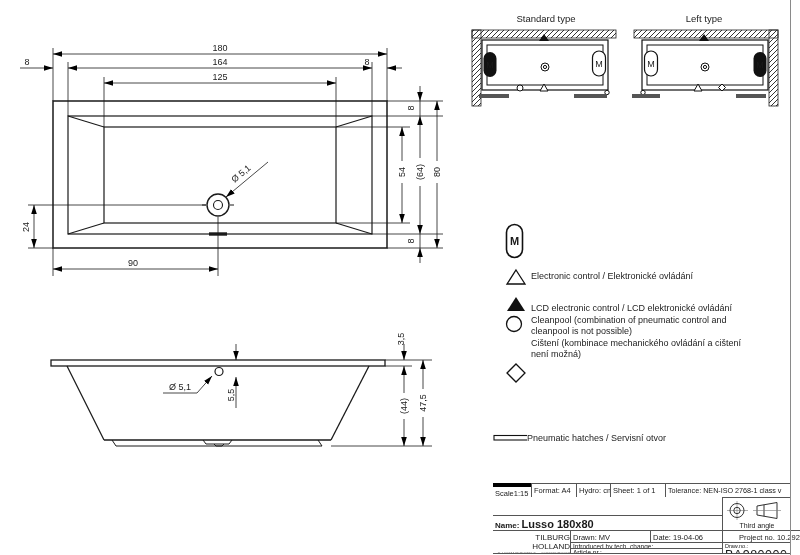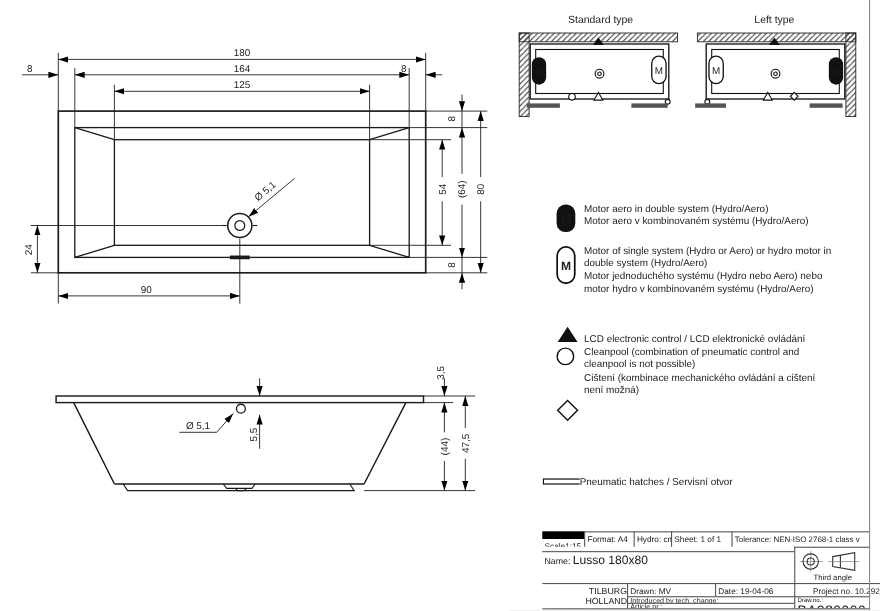--- a/index.html
+++ b/index.html
@@ -238,44 +238,38 @@
     </g>
     <path d="M70,63 L78,63 L74,56 z" fill="#fff" stroke="#111" stroke-width="1"></path>
     <path d="M98,56 L101.5,59.5 L98,63 L94.5,59.5 z" fill="#fff" stroke="#111" stroke-width="1"></path>
     <circle cx="19" cy="64.5" r="2.2" fill="#fff" stroke="#111" stroke-width="1"></circle>
     <g fill="#555">
       <rect x="8" y="66" width="28" height="4"></rect>
       <rect x="112" y="66" width="30" height="4"></rect>
     </g>
   </svg>
 
-  <div class="legend-row" style="top:185px">
-    <div class="legend-icon">
-        <svg width="20" height="27">
-      <rect x="1" y="1" width="17" height="25" rx="8" fill="#111"></rect>
-      <text x="9.5" y="18" text-anchor="middle" font-size="11" font-weight="bold" fill="#fff">M</text>
-    </svg>
-      </div>
-    <div class="legend-text">Motor aero in double system (Hydro/Aero)
-Motor aero v kombinovaném systému (Hydro/Aero)</div>
-  </div>
 
   <div class="legend-row" style="top:223px">
     <div class="legend-icon">
         <svg width="20" height="37">
       <rect x="1.5" y="1.5" width="16" height="33" rx="8" fill="none" stroke="#111" stroke-width="1.6"></rect>
       <text x="9.5" y="22" text-anchor="middle" font-size="11" font-weight="bold" fill="#111">M</text>
     </svg>
       </div>
-    <div class="legend-text">Motor of single system (Hydro or Aero) or hydro motor in
-double system (Hydro/Aero)
-Motor jednoduchého systému (Hydro nebo Aero) nebo
-motor hydro v kombinovaném systému (Hydro/Aero)</div>
-  </div>
-
+  </div>
+
+  <div class="legend-row" style="top:268px">
+    <div class="legend-icon">
+        <svg width="22" height="18">
+      <path d="M11,2 L20,16 L2,16 z" fill="#fff" stroke="#111" stroke-width="1.3"></path>
+    </svg>
+      </div>
+    <div class="legend-text" style="margin-top:3px">Electronic control / Elektronické ovládání</div>
+  </div>
 
   <div class="legend-row" style="top:295px">
     <div class="legend-icon">
         <svg width="22" height="18">
       <path d="M11,2 L20,16 L2,16 z" fill="#111"></path>
     </svg>
       </div>
     <div class="legend-text" style="margin-top:8px">LCD electronic control / LCD elektronické ovládání</div>
   </div>
 
@@ -303,27 +297,27 @@
     <div class="legend-icon" style="padding-left:0;margin-left:-4px">
         <svg width="38" height="10">
       <rect x="1" y="2.5" width="35" height="4.5" fill="#fff" stroke="#111" stroke-width="1.1"></rect>
     </svg>
       </div>
     <div class="legend-text">Pneumatic hatches / Servisní otvor</div>
   </div>
 
   <div class="tb">
 
-    <div class="cell r1 noleft" style="left:0;width:38px;border-top:7px solid #000000;">Scale1:15</div>
+    <div class="cell r1 noleft" style="left:0;width:38px;border-top:4px solid #000000;">Scale1:15</div>
     <div class="cell r1" style="left:38px;width:45px;">Format: A4</div>
     <div class="cell r1" style="left:83px;width:34px;">Hydro: cm</div>
     <div class="cell r1" style="left:117px;width:55px;">Sheet: 1  of  1</div>
     <div class="cell r1" style="left:172px;width:126px;font-size:7.2px;">Tolerance: NEN-ISO 2768-1 class v</div>
 
-    <div class="cell noleft" style="left:0;top:18px;width:229px;height:33px;">
+    <div class="cell noleft" style="left:0;top:32px;width:229px;height:33px;font-weight:bold;">
       <span class="nameline">Name:</span>
       <span class="nameval">Lusso 180x80</span>
     </div>
     <div class="cell" style="left:229px;top:14px;width:69px;height:33px;padding:1px 0 0 0;">
       <svg width="67" height="23" viewBox="0 0 67 23" style="display:block;margin:0 auto;">
         <line x1="13" y1="2" x2="13" y2="21" stroke="#777" stroke-width="0.6"></line>
         <line x1="3" y1="11.5" x2="24" y2="11.5" stroke="#777" stroke-width="0.6"></line>
         <circle cx="13" cy="11.5" r="7" fill="none" stroke="#333" stroke-width="1"></circle>
         <circle cx="13" cy="11.5" r="3.2" fill="none" stroke="#333" stroke-width="1"></circle>
         <path d="M33,7 L53,3.5 L53,19.5 L33,16 z" fill="none" stroke="#333" stroke-width="1"></path>

